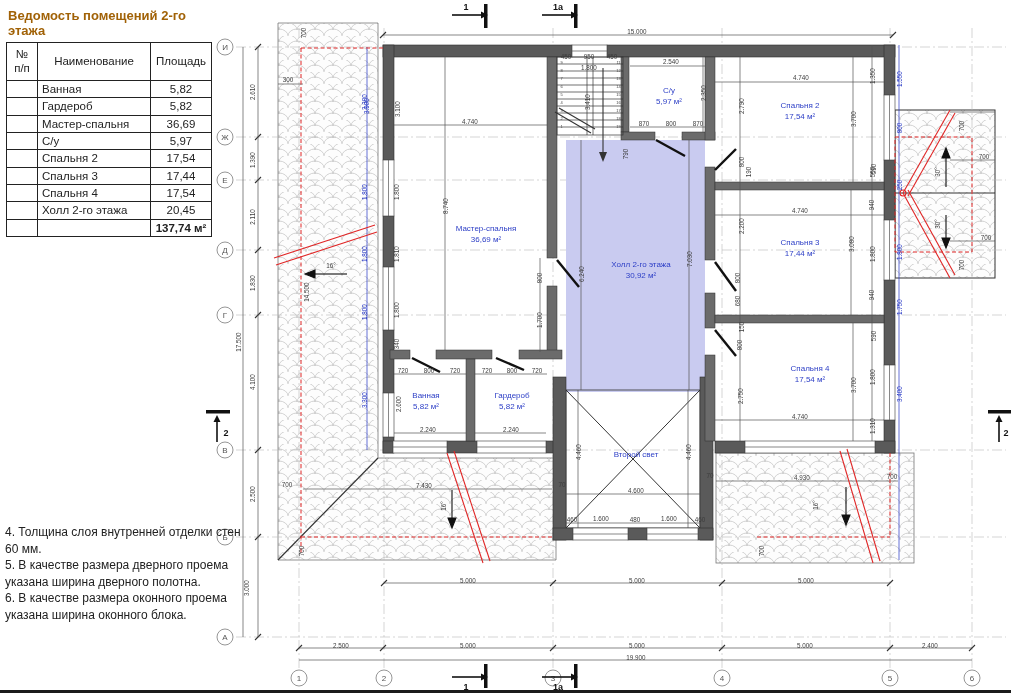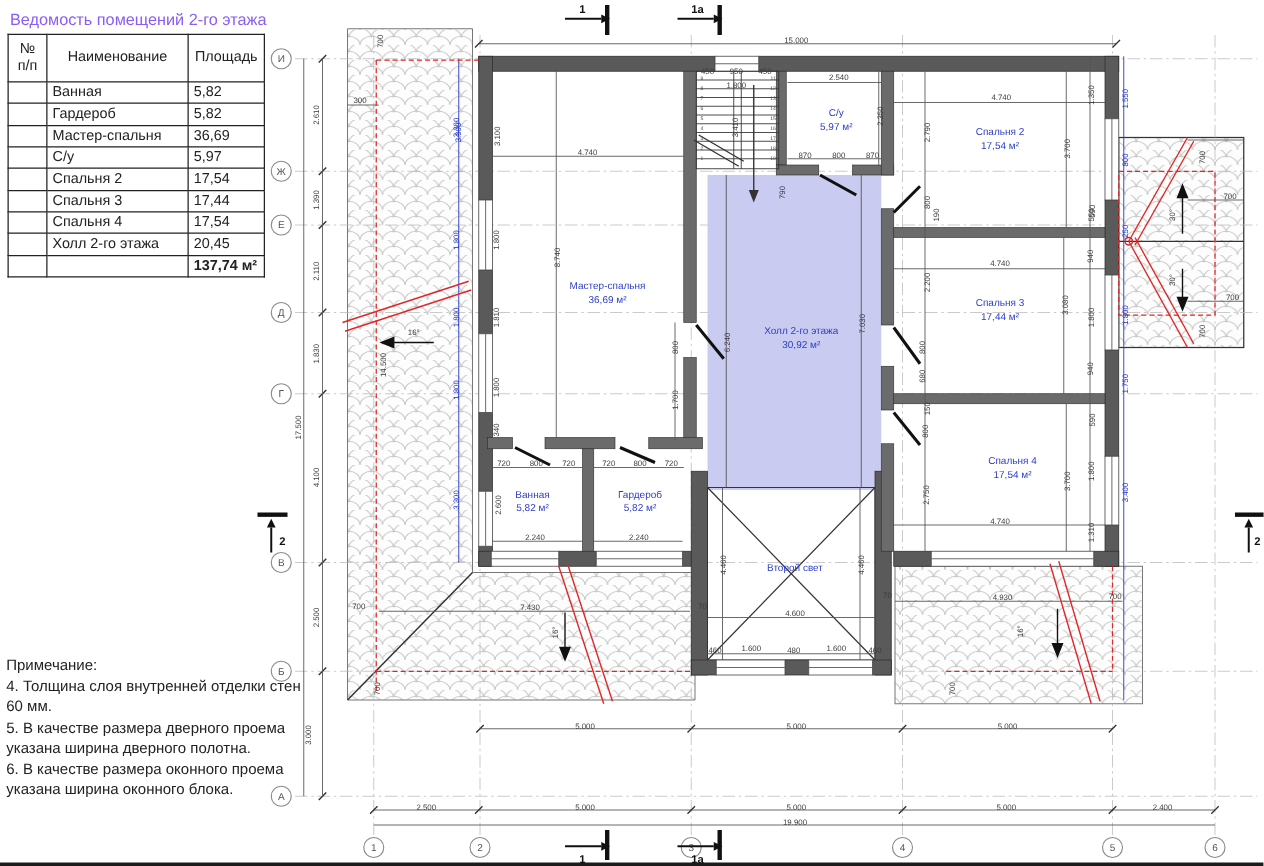--- a/index.html
+++ b/index.html
@@ -1,27 +1,27 @@
 <!DOCTYPE html>
 <html><head>
 <meta charset="utf-8">
 <style>
   html,body{margin:0;padding:0;background:#fff;}
   .screen{position:relative;width:1011px;height:693px;background:#fff;overflow:hidden;
           font-family:"Liberation Sans",sans-serif;}
   svg{position:absolute;left:0;top:0;}
   
   .panel{position:absolute;left:0;top:0;width:218px;z-index:5;background:transparent;}
-  .ptitle{font-size:13px;font-weight:normal;color:#8b5cf6;margin:8px 0 4px 8px;}
+  .ptitle{font-size:13px;font-weight:bold;color:#a16207;margin:8px 0 4px 8px;}
   table.sched{border-collapse:collapse;margin-left:6px;font-size:11.5px;color:#222;}
   table.sched th,table.sched td{border:1px solid #222;padding:1px 4px;line-height:1.25;}
   table.sched th{font-weight:normal;text-align:center;padding:4px 3px;}
   td.num{width:22px;}
   td.nm{width:104px;text-align:left;}
-  td.ar{width:52px;text-align:left;}
+  td.ar{width:52px;text-align:center;}
   tr.total td{font-weight:bold;}
   .notes{position:absolute;left:5px;top:524px;width:250px;font-size:12px;color:#222;
          line-height:1.38;z-index:5;}
   .notes .nt{margin-bottom:0px;}
   
   .dim{font-size:6.3px;fill:#3c3c3c;text-anchor:middle;}
   .dim.b{fill:#2334c4;}
   .room{font-size:8px;fill:#2c3ec6;text-anchor:middle;}
   .axlab{font-size:8px;fill:#555;text-anchor:middle;}
   .mark{font-size:9px;font-weight:bold;fill:#111;text-anchor:middle;}
@@ -566,21 +566,20 @@
           <tr class="total">
             <td class="num"></td>
             <td class="nm"></td>
             <td class="ar">137,74 м²</td>
           </tr>
         </tbody>
     </table>
   </div>
 
   <div class="notes">
-    <div class="nt">Примечание:</div>
     <div id="notes-items">
         <div class="nt">4. Толщина слоя внутренней отделки стен 60 мм.</div>
         <div class="nt">5. В качестве размера дверного проема указана ширина дверного полотна.</div>
         <div class="nt">6. В качестве размера оконного проема указана ширина оконного блока.</div>
       </div>
   </div>
 
   <div class="frame-bottom"></div>
 </div>
 

